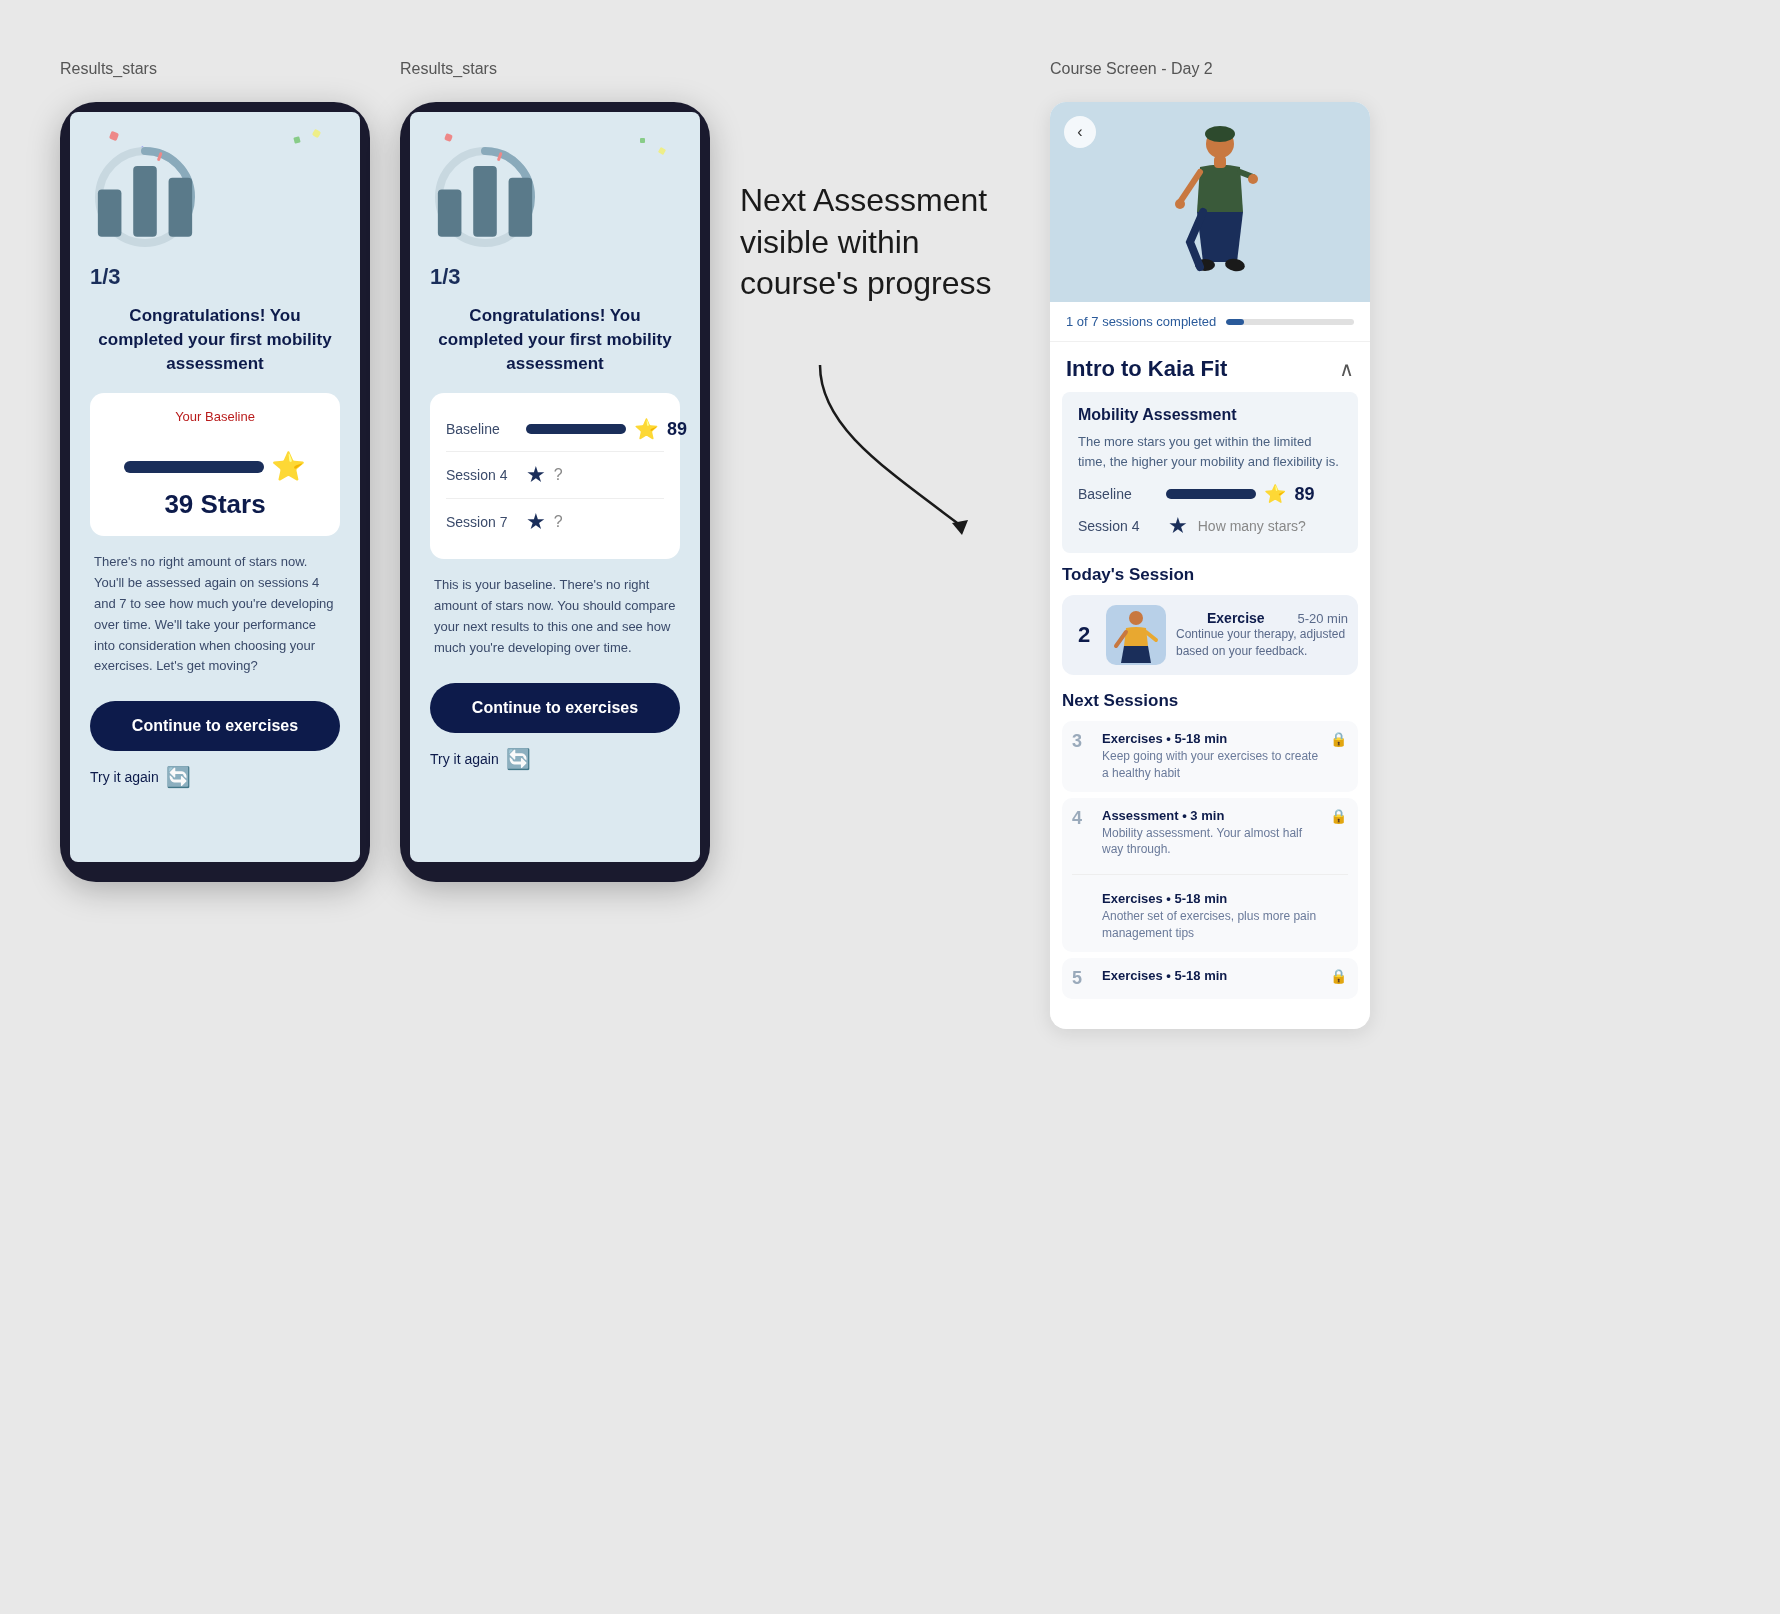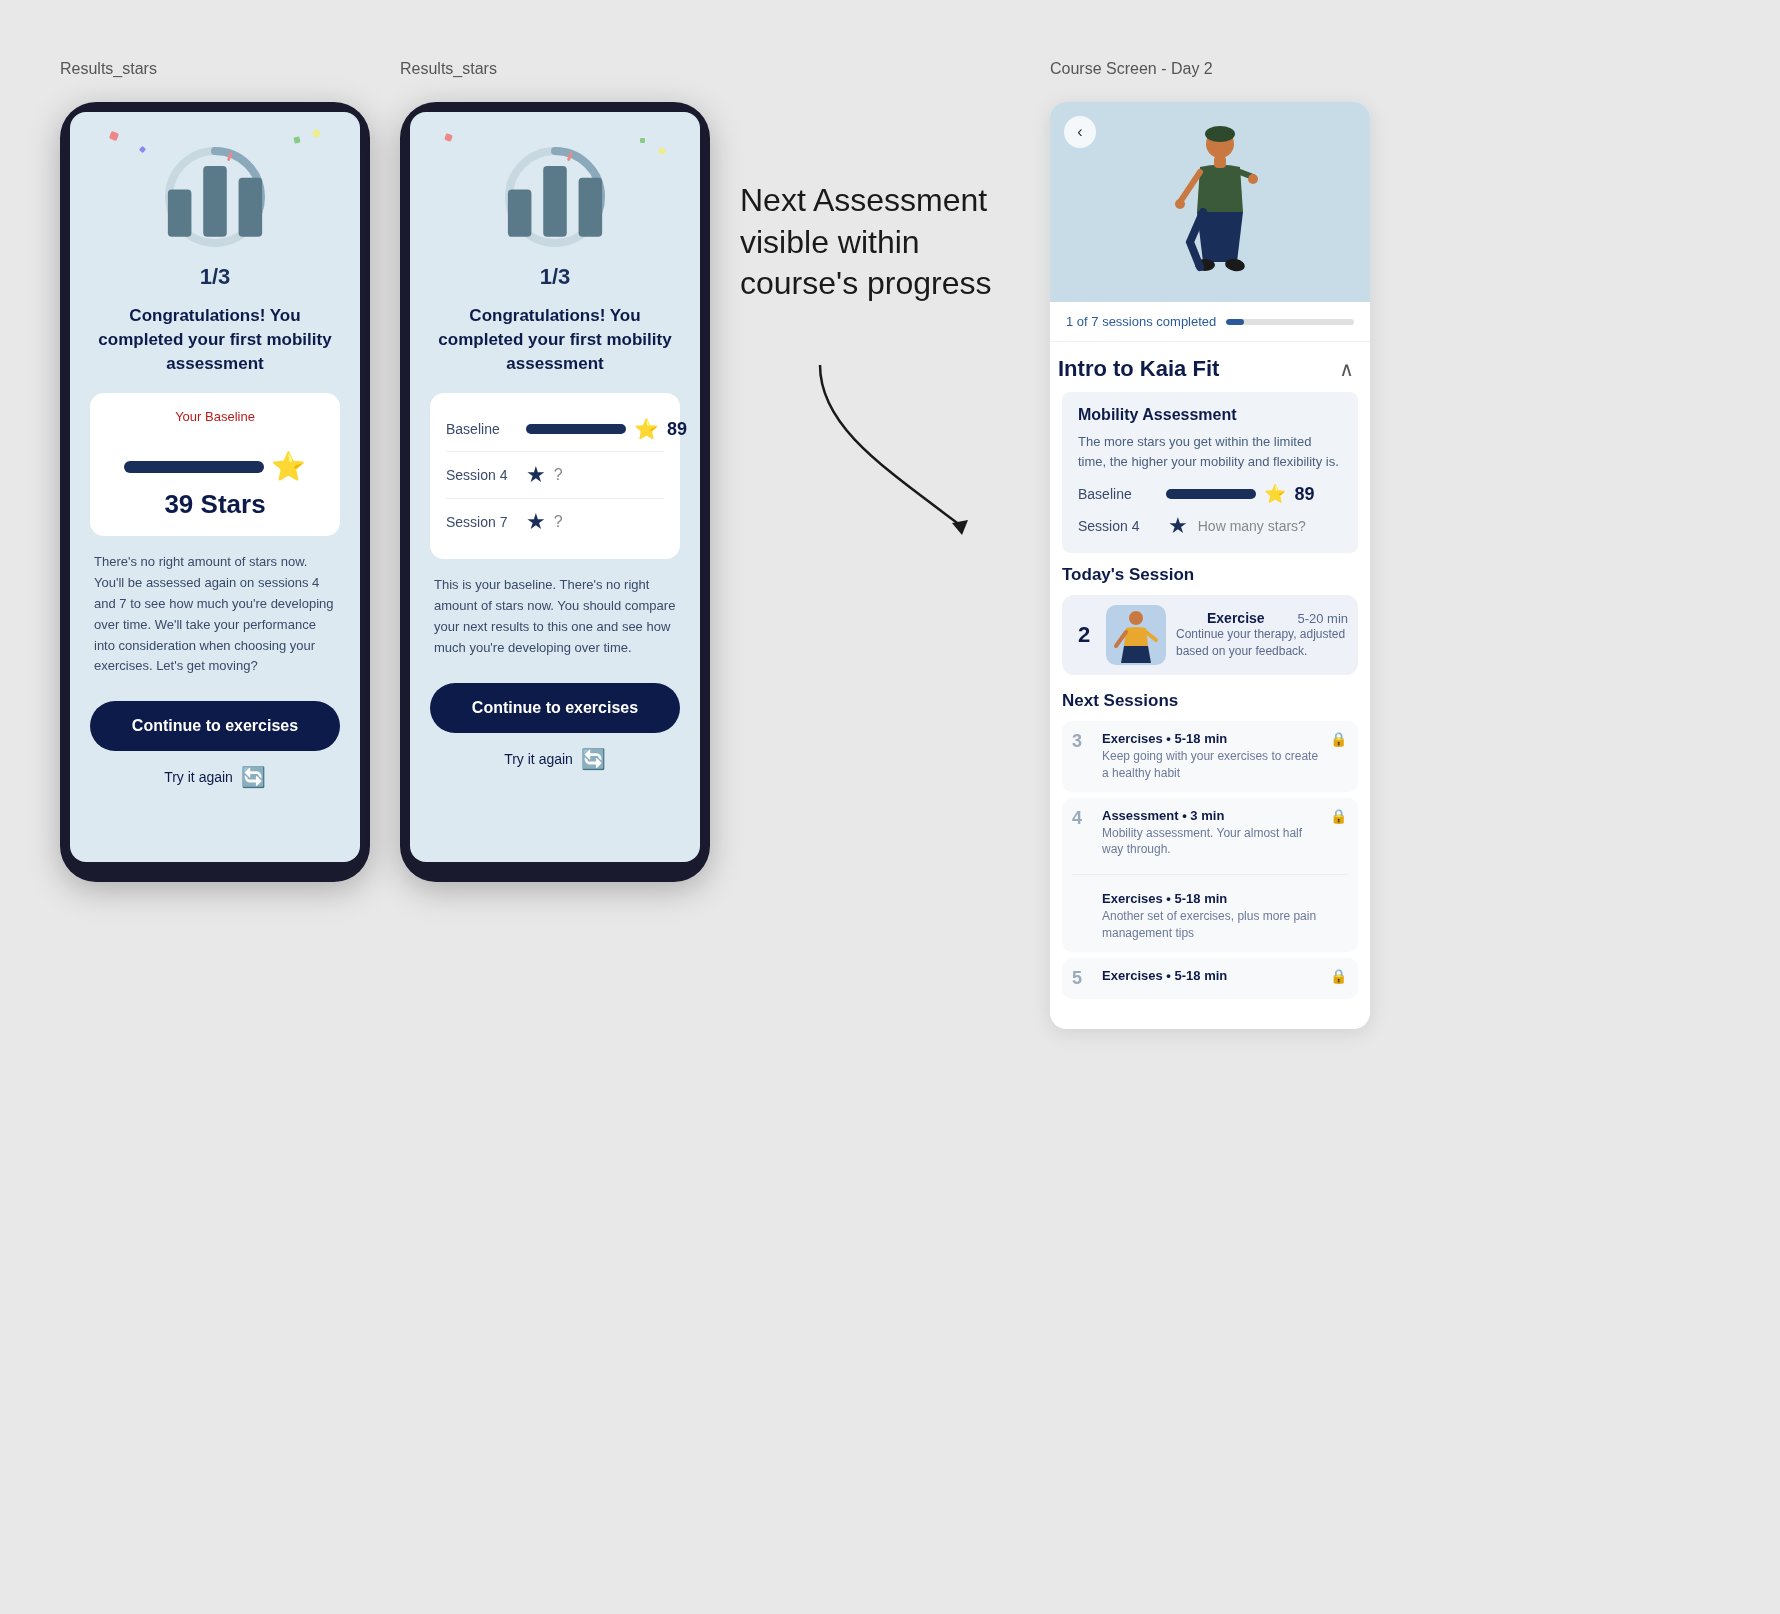--- a/index.html
+++ b/index.html
@@ -40,27 +40,26 @@
       background: #1a1a2e;
       border-radius: 36px;
       overflow: hidden;
       position: relative;
       box-shadow: 0 8px 32px rgba(0,0,0,0.25);
     }
 
     .phone-screen {
       background: #dce9f0;
       margin: 10px;
-      border-radius: 16px;
+      border-radius: 8px;
       overflow: hidden;
       height: calc(100% - 20px);
       min-height: 750px;
       display: flex;
       flex-direction: column;
-      align-items: center;
       padding: 30px 20px 20px 20px;
     }
 
     
     .circle-chart {
       width: 110px;
       height: 110px;
       margin-bottom: 12px;
       position: relative;
     }
@@ -340,21 +339,21 @@
       background: #2a5a9a;
       border-radius: 3px;
       width: 14%;
     }
 
     
     .course-title-row {
       display: flex;
       align-items: center;
       justify-content: space-between;
-      padding: 14px 16px 10px 8px;
+      padding: 14px 16px 10px 16px;
     }
 
     .course-title {
       font-size: 22px;
       font-weight: 800;
       color: #0d1b4b;
     }
 
     .chevron-up {
       font-size: 20px;

